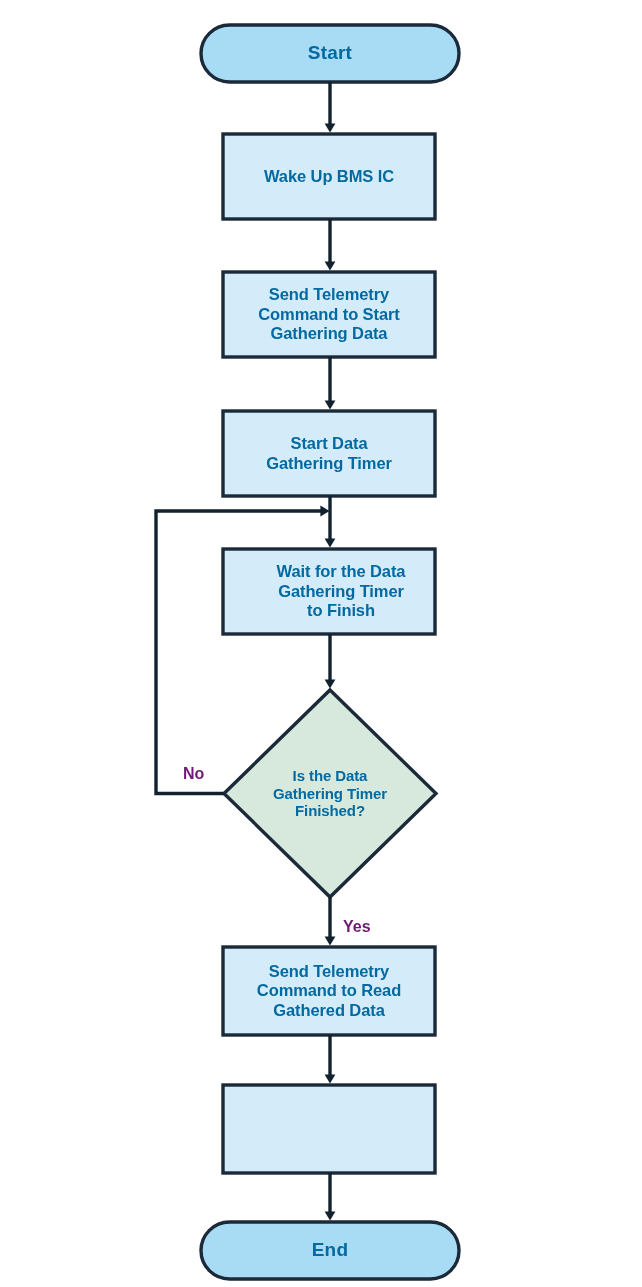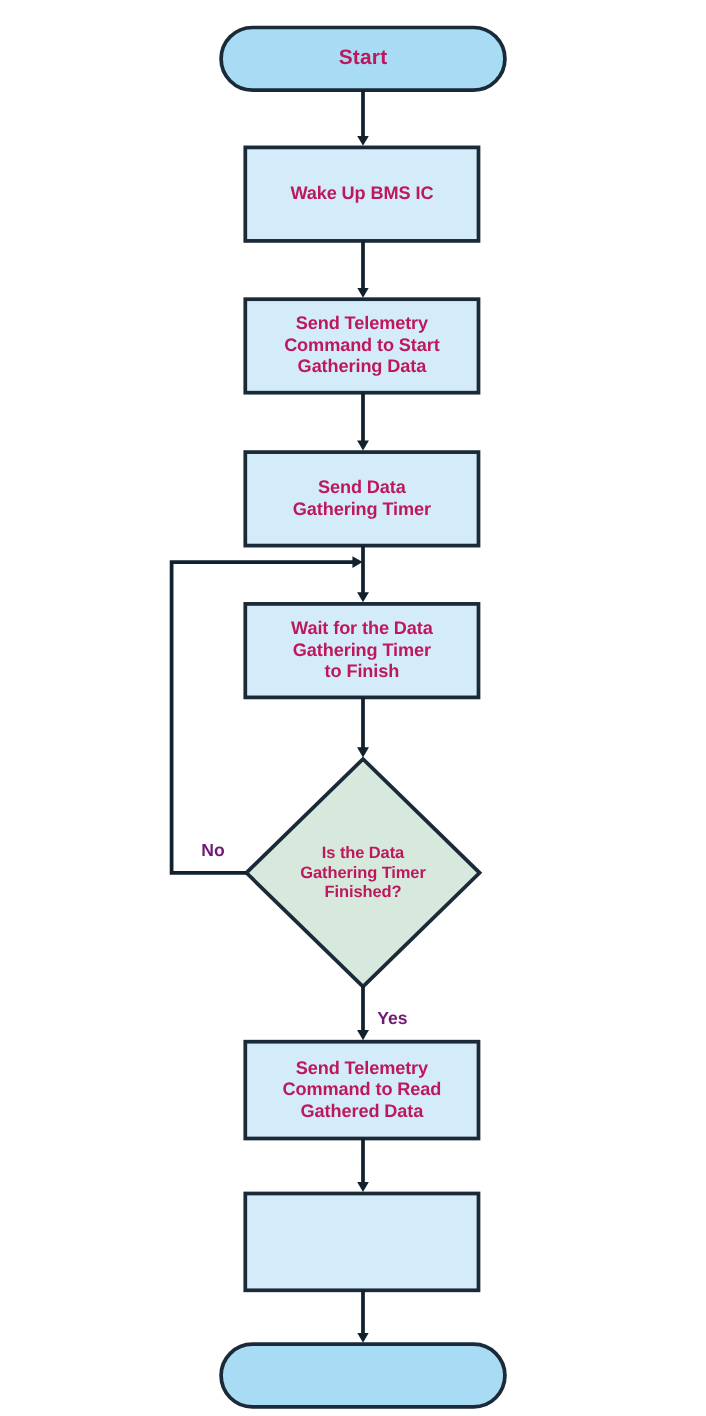--- a/index.html
+++ b/index.html
@@ -23,21 +23,21 @@
     top: 0;
     width: 642px;
     height: 1287px;
   }
   .node-label {
     position: absolute;
     display: flex;
     align-items: center;
     justify-content: center;
     text-align: center;
-    color: #be185d;
+    color: #0369a1;
     font-weight: bold;
     line-height: 1.18;
     letter-spacing: -0.1px;
     white-space: pre-line;
     pointer-events: none;
   }
   .label-terminator {
     font-size: 19px;
     letter-spacing: 0.2px;
   }
@@ -109,34 +109,35 @@
   </svg>
 
   <div class="node-label label-terminator" style="left:201px; top:25px; width:258px; height:57px;">Start</div>
 
   <div class="node-label label-process" style="left:223px; top:134px; width:212px; height:85px;">Wake Up BMS IC</div>
 
   <div class="node-label label-process" style="left:223px; top:272px; width:212px; height:85px;">Send Telemetry
 Command to Start
 Gathering Data</div>
 
-  <div class="node-label label-process" style="left:223px; top:411px; width:212px; height:85px;">Send Data
+  <div class="node-label label-process" style="left:223px; top:411px; width:212px; height:85px;">Start Data
 Gathering Timer</div>
 
-  <div class="node-label label-process" style="left:223px; top:549px; width:212px; height:85px;">Wait for the Data
+  <div class="node-label label-process" style="left:223px; top:549px; width:212px; height:85px;padding-left:12px;">Wait for the Data
 Gathering Timer
 to Finish</div>
 
   <div class="node-label label-decision" style="left:224px; top:690px; width:212px; height:207px;">Is the Data
 Gathering Timer
 Finished?</div>
 
   <div class="node-label label-process" style="left:223px; top:947px; width:212px; height:88px;">Send Telemetry
 Command to Read
 Gathered Data</div>
 
 
+  <div class="node-label label-terminator" style="left:201px; top:1222px; width:258px; height:57px;">End</div>
 
   <div class="edge-label" style="left:183px; top:765px;">No</div>
 
   <div class="edge-label" style="left:343px; top:918px;">Yes</div>
 
 </div>
 
 </body></html>

